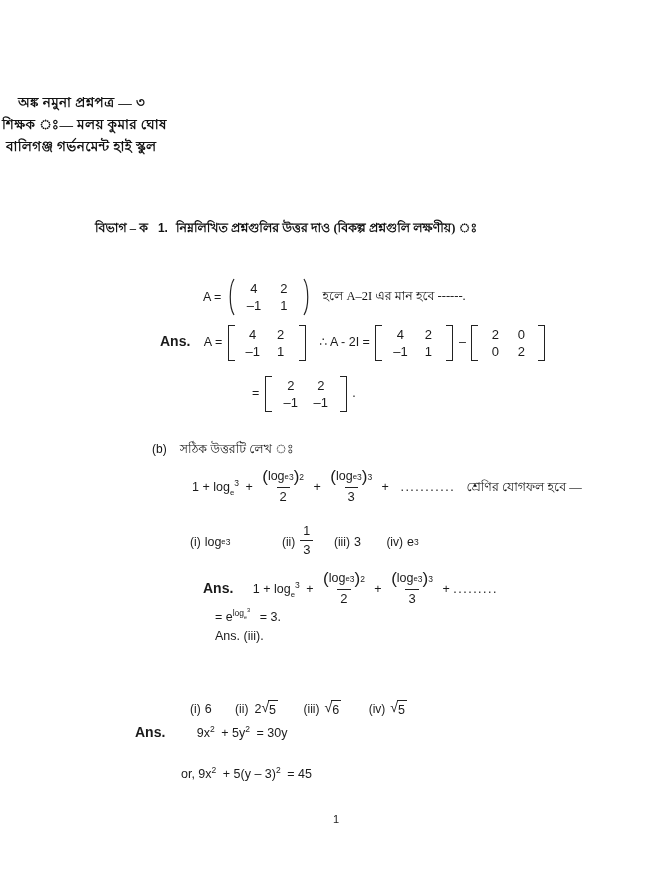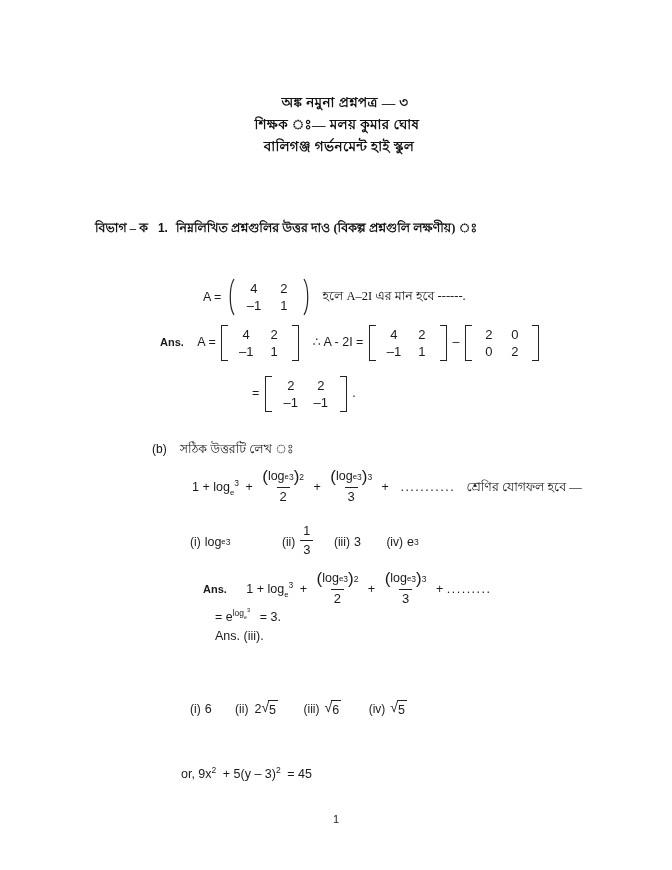--- a/index.html
+++ b/index.html
@@ -21,21 +21,21 @@
     height: 870px;
     background: #ffffff;
   }
 
   
   .header {
     position: absolute;
     left: 0;
     top: 92px;
     width: 672px;
-    text-align: center;
+    text-align: left;
   }
   .header-line {
     font-family: "Liberation Serif", serif;
     font-size: 13.5px;
     font-weight: 700;
     line-height: 22px;
     letter-spacing: 0.4px;
     color: #111;
     white-space: nowrap;
   }
@@ -77,21 +77,21 @@
     font-family: "Liberation Sans", sans-serif;
     font-size: 12.5px;
     color: #1a1a1a;
   }
   .lbl-item {
     font-family: "Liberation Sans", sans-serif;
     font-size: 12px;
   }
   .ans-lbl {
     font-family: "Liberation Sans", sans-serif;
-    font-size: 11px;
+    font-size: 14px;
     font-weight: 700;
   }
 
   
   .mrow {
     display: inline-flex;
     align-items: center;
     vertical-align: middle;
   }
   sup.sm { font-size: 0.68em; vertical-align: super; line-height: 0; }
@@ -421,20 +421,26 @@
     </span>
     <span class="mrow" style="padding-left:24px;">
       <span class="lbl-item">(iv)</span>
       <span class="rad" style="padding-left:5px;">
         <span class="tick">√</span>
         <span class="rbody">5</span>
       </span>
     </span>
   </div>
 
+  <div class="row mt" style="left:135px; top:724px;">
+    <span class="ans-lbl">Ans.</span>
+    <span style="padding-left:28px;">9x</span><sup class="sm">2</sup>
+    <span style="padding-left:3px;">+ 5y</span><sup class="sm">2</sup>
+    <span style="padding-left:3px;">= 30y</span>
+  </div>
 
 
   <div class="row mt" style="left:181px; top:766px;">
     <span>or, 9x</span><sup class="sm">2</sup>
     <span style="padding-left:3px;">+ 5(y – 3)</span><sup class="sm">2</sup>
     <span style="padding-left:3px;">= 45</span>
   </div>
 
   <div class="pagenum">1</div>
 

